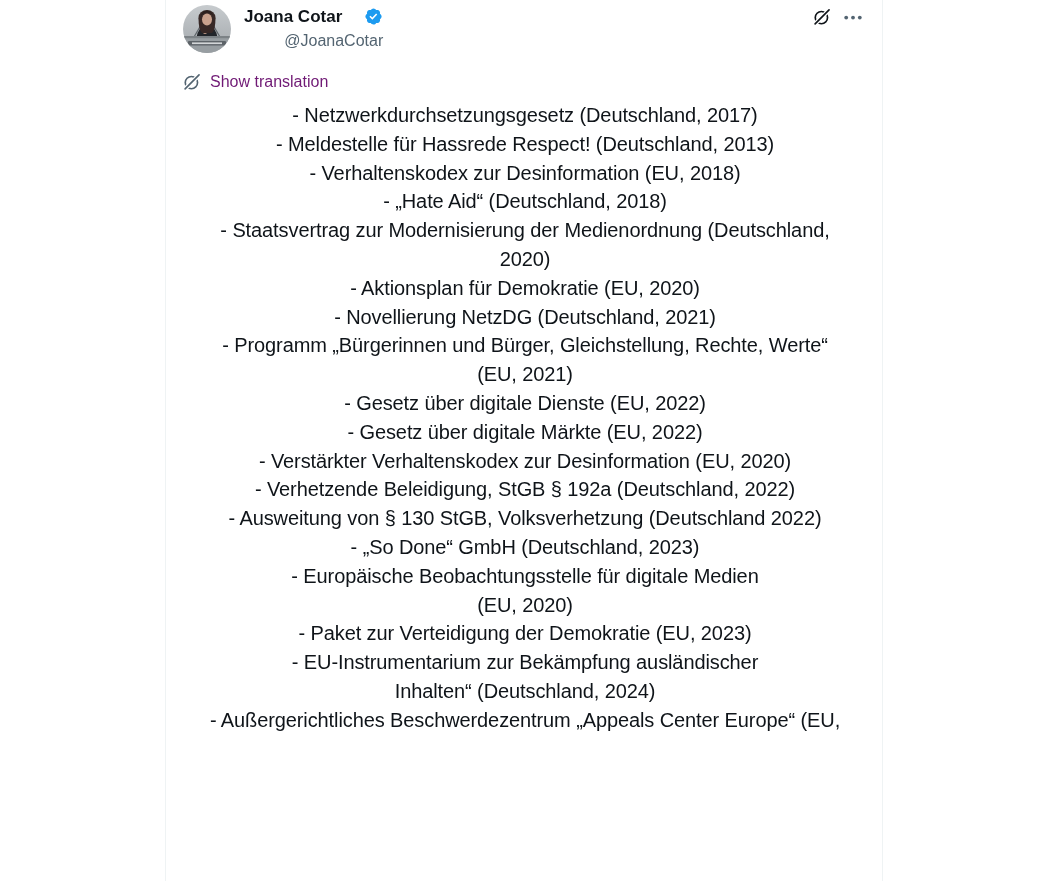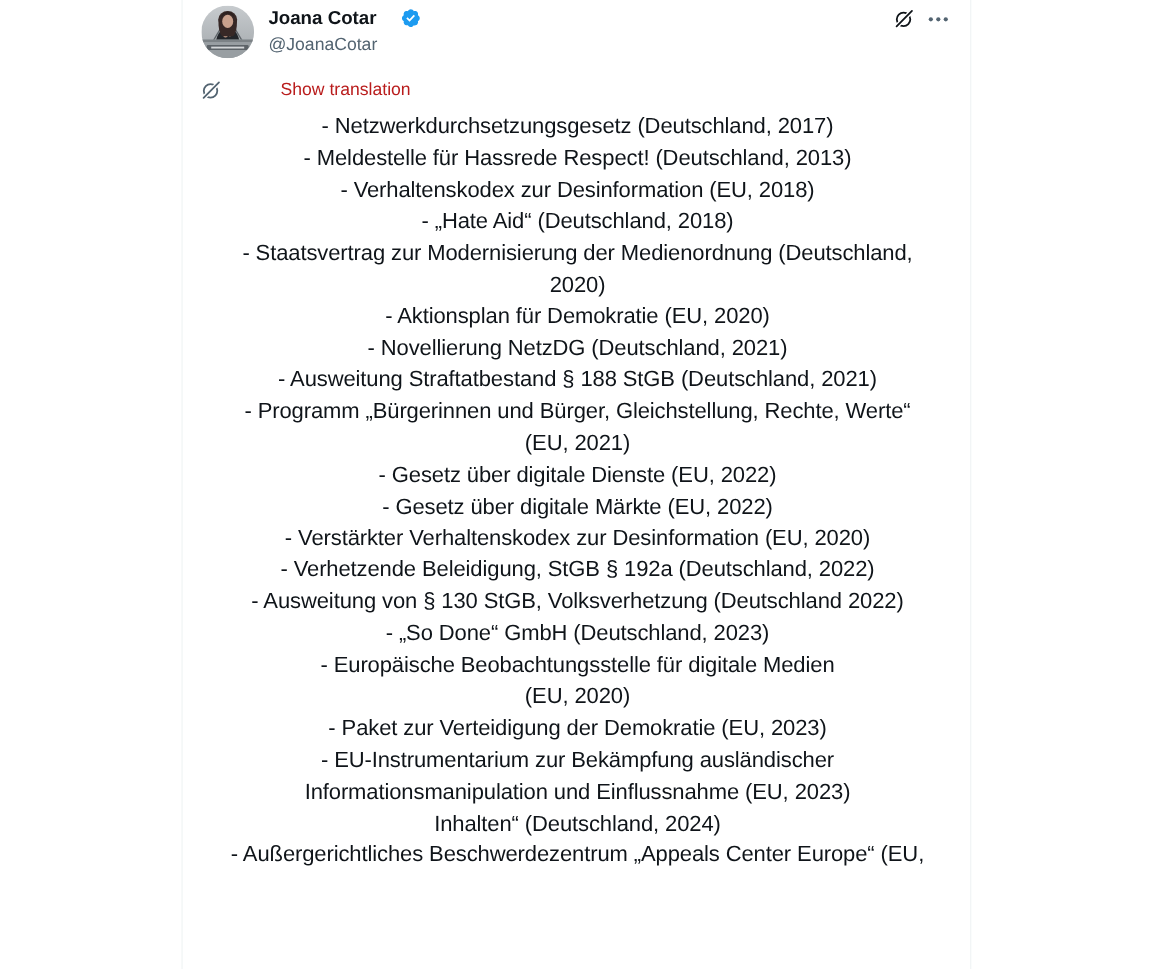--- a/index.html
+++ b/index.html
@@ -14,32 +14,32 @@
   }
   
   .avatar{
     position:absolute;left:17px;top:5px;width:48px;height:48px;border-radius:50%;
     overflow:hidden;cursor:pointer;
   }
   .author-block{position:absolute;left:78px;top:6px;}
   .name-row{display:flex;align-items:center;gap:22px;}
   .author-name{font-size:17px;font-weight:700;line-height:21px;color:#0f1419;cursor:pointer;}
   .verified{width:19px;height:19px;display:block;}
-  .author-handle{font-size:16px;line-height:20px;color:#536471;margin-top:4px;cursor:pointer;}
+  .author-handle{font-size:16px;line-height:20px;color:#536471;margin-top:4px;cursor:pointer;text-align:right;}
   .header-actions{
     position:absolute;right:19px;top:7px;height:20px;display:flex;align-items:center;gap:12px;
   }
   .grok-btn{width:18px;height:18px;color:#0f1419;cursor:pointer;}
   .more-btn{width:20px;height:18px;color:#536471;cursor:pointer;display:flex;align-items:center;}
   
   .translate-row{
     position:absolute;left:17px;top:72px;display:flex;align-items:center;gap:9px;cursor:pointer;
   }
   .translate-icon{width:18px;height:18px;color:#536471;}
-  .translate-label{font-size:16px;line-height:20px;color:#b91c1c;margin-left:45px;}
+  .translate-label{font-size:16px;line-height:20px;color:#701a75;}
   
   .tweet-body{position:absolute;left:17px;top:101px;width:684px;}
   .tline{
     font-size:20px;line-height:28.8px;letter-spacing:-0.1px;color:#0f1419;
     white-space:nowrap;
     text-align:center;
   }
 </style>
 </head>
 <body>
@@ -112,31 +112,29 @@
 
   <div class="tweet-body">
       <div class="tline">- Netzwerkdurchsetzungsgesetz (Deutschland, 2017)</div>
       <div class="tline">- Meldestelle für Hassrede Respect! (Deutschland, 2013)</div>
       <div class="tline">- Verhaltenskodex zur Desinformation (EU, 2018)</div>
       <div class="tline">- „Hate Aid“ (Deutschland, 2018)</div>
       <div class="tline">- Staatsvertrag zur Modernisierung der Medienordnung (Deutschland,</div>
       <div class="tline">2020)</div>
       <div class="tline">- Aktionsplan für Demokratie (EU, 2020)</div>
       <div class="tline">- Novellierung NetzDG (Deutschland, 2021)</div>
-      <div class="tline">- Ausweitung Straftatbestand § 188 StGB (Deutschland, 2021)</div>
       <div class="tline">- Programm „Bürgerinnen und Bürger, Gleichstellung, Rechte, Werte“</div>
       <div class="tline">(EU, 2021)</div>
       <div class="tline">- Gesetz über digitale Dienste (EU, 2022)</div>
       <div class="tline">- Gesetz über digitale Märkte (EU, 2022)</div>
       <div class="tline">- Verstärkter Verhaltenskodex zur Desinformation (EU, 2020)</div>
       <div class="tline">- Verhetzende Beleidigung, StGB § 192a (Deutschland, 2022)</div>
       <div class="tline">- Ausweitung von § 130 StGB, Volksverhetzung (Deutschland 2022)</div>
       <div class="tline">- „So Done“ GmbH (Deutschland, 2023)</div>
       <div class="tline">- Europäische Beobachtungsstelle für digitale Medien</div>
       <div class="tline">(EU, 2020)</div>
       <div class="tline">- Paket zur Verteidigung der Demokratie (EU, 2023)</div>
       <div class="tline">- EU-Instrumentarium zur Bekämpfung ausländischer</div>
-      <div class="tline">Informationsmanipulation und Einflussnahme (EU, 2023)</div>
       <div class="tline">Inhalten“ (Deutschland, 2024)</div>
       <div class="tline">- Außergerichtliches Beschwerdezentrum „Appeals Center Europe“ (EU,</div>
     </div>
 
 </div>
 
 </body></html>

